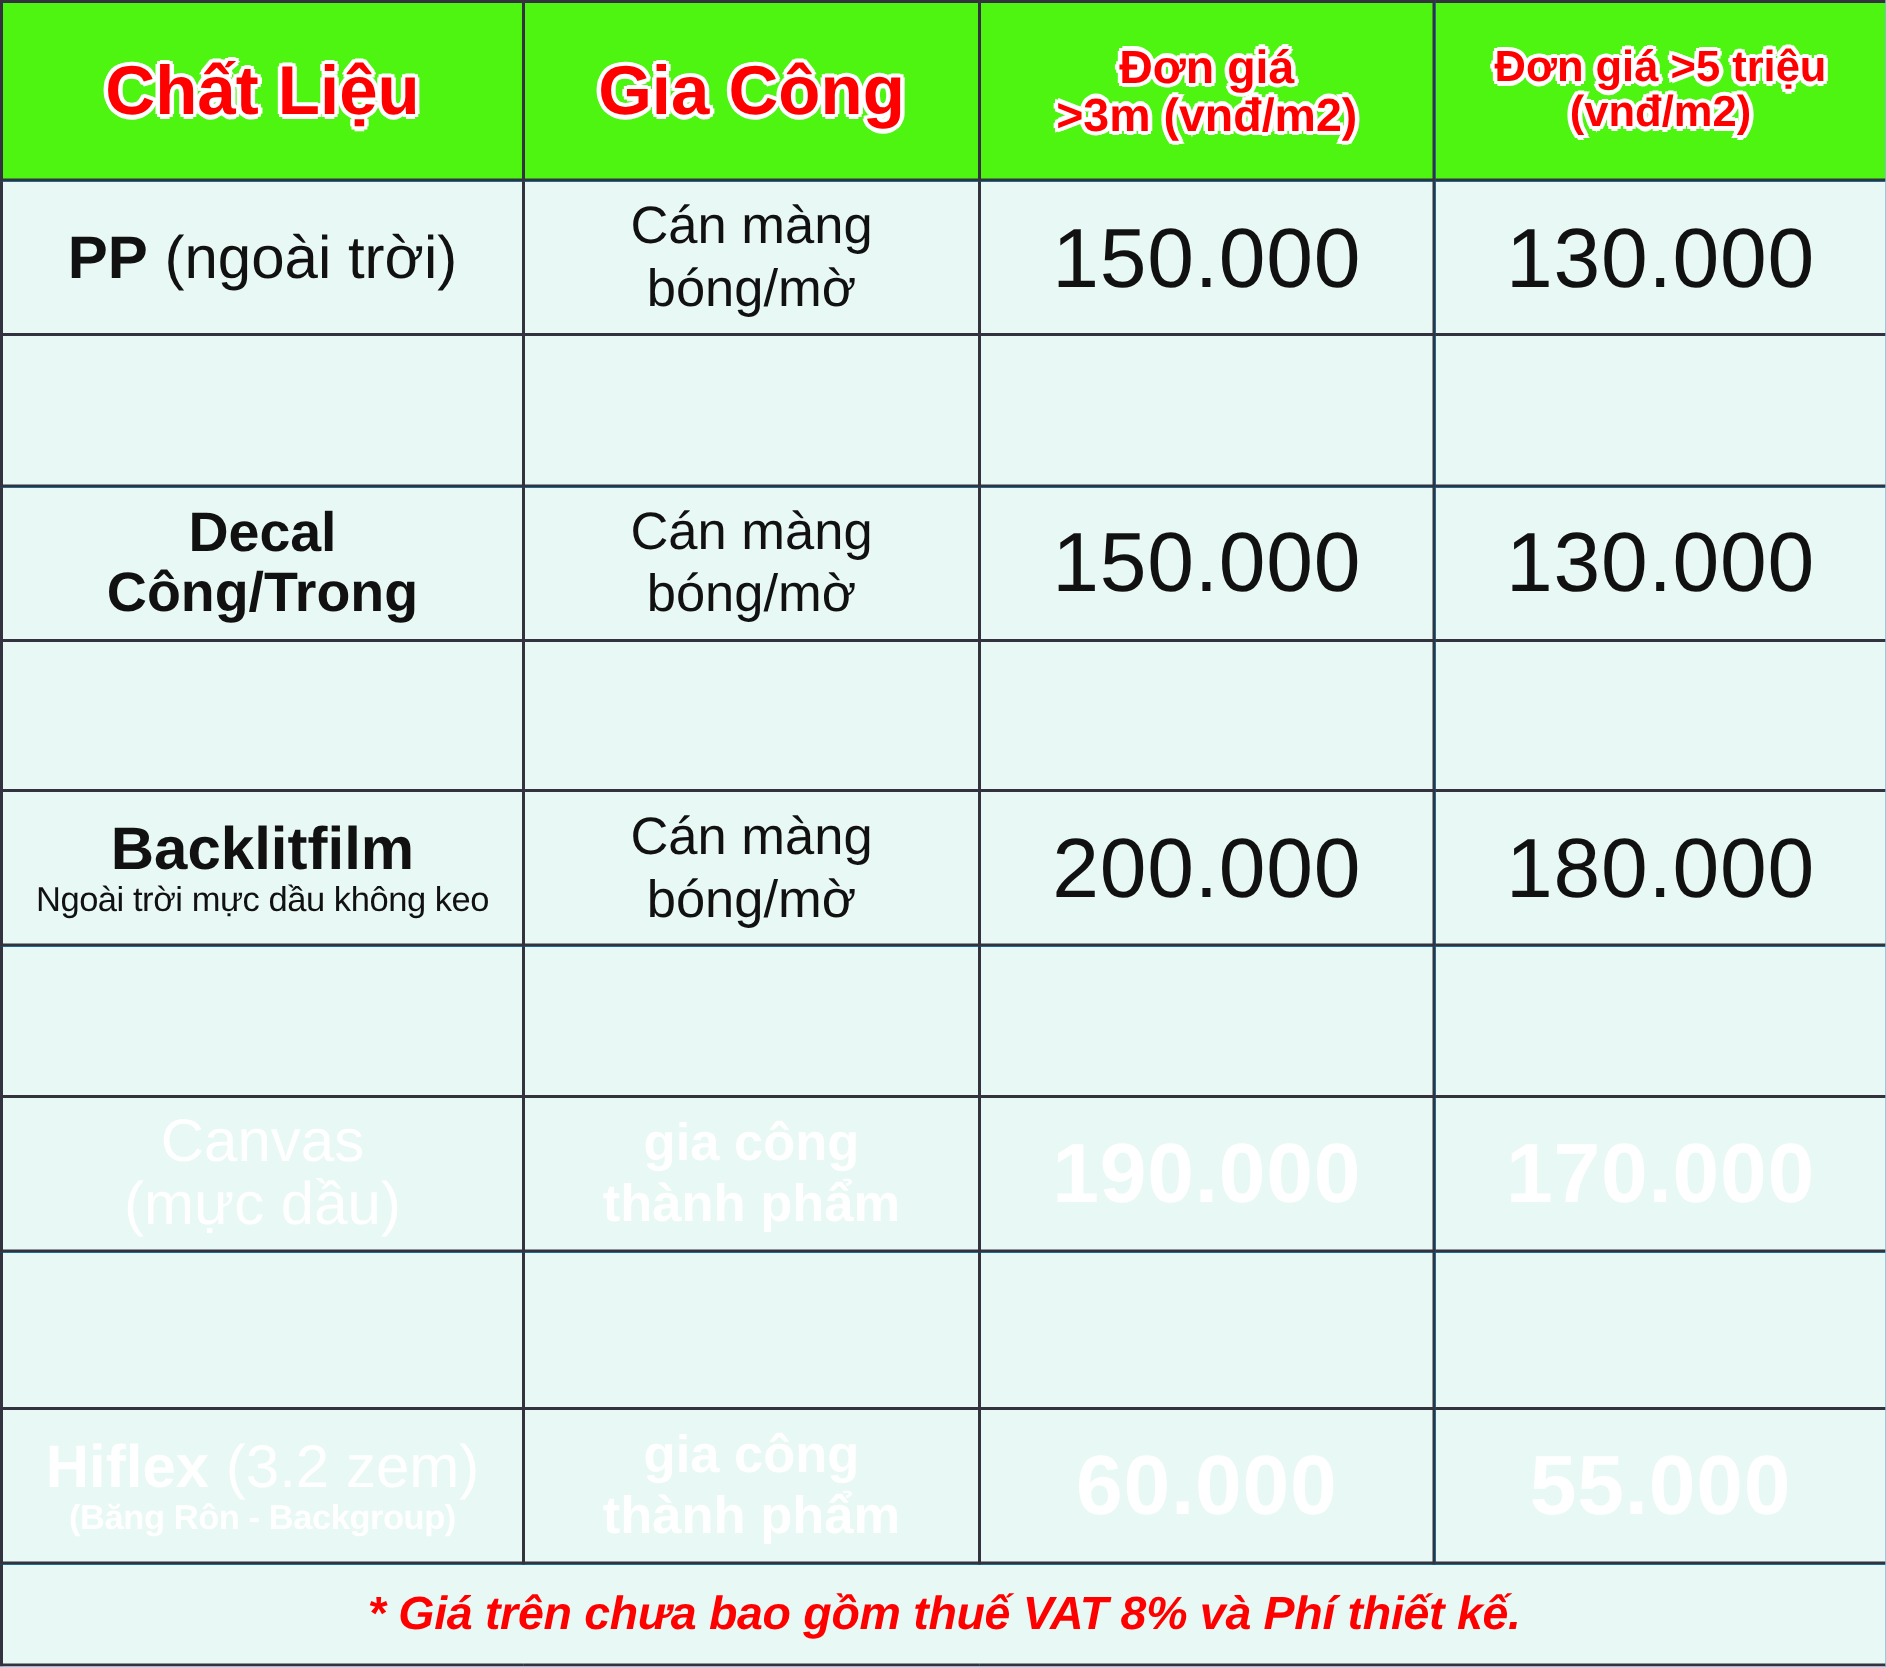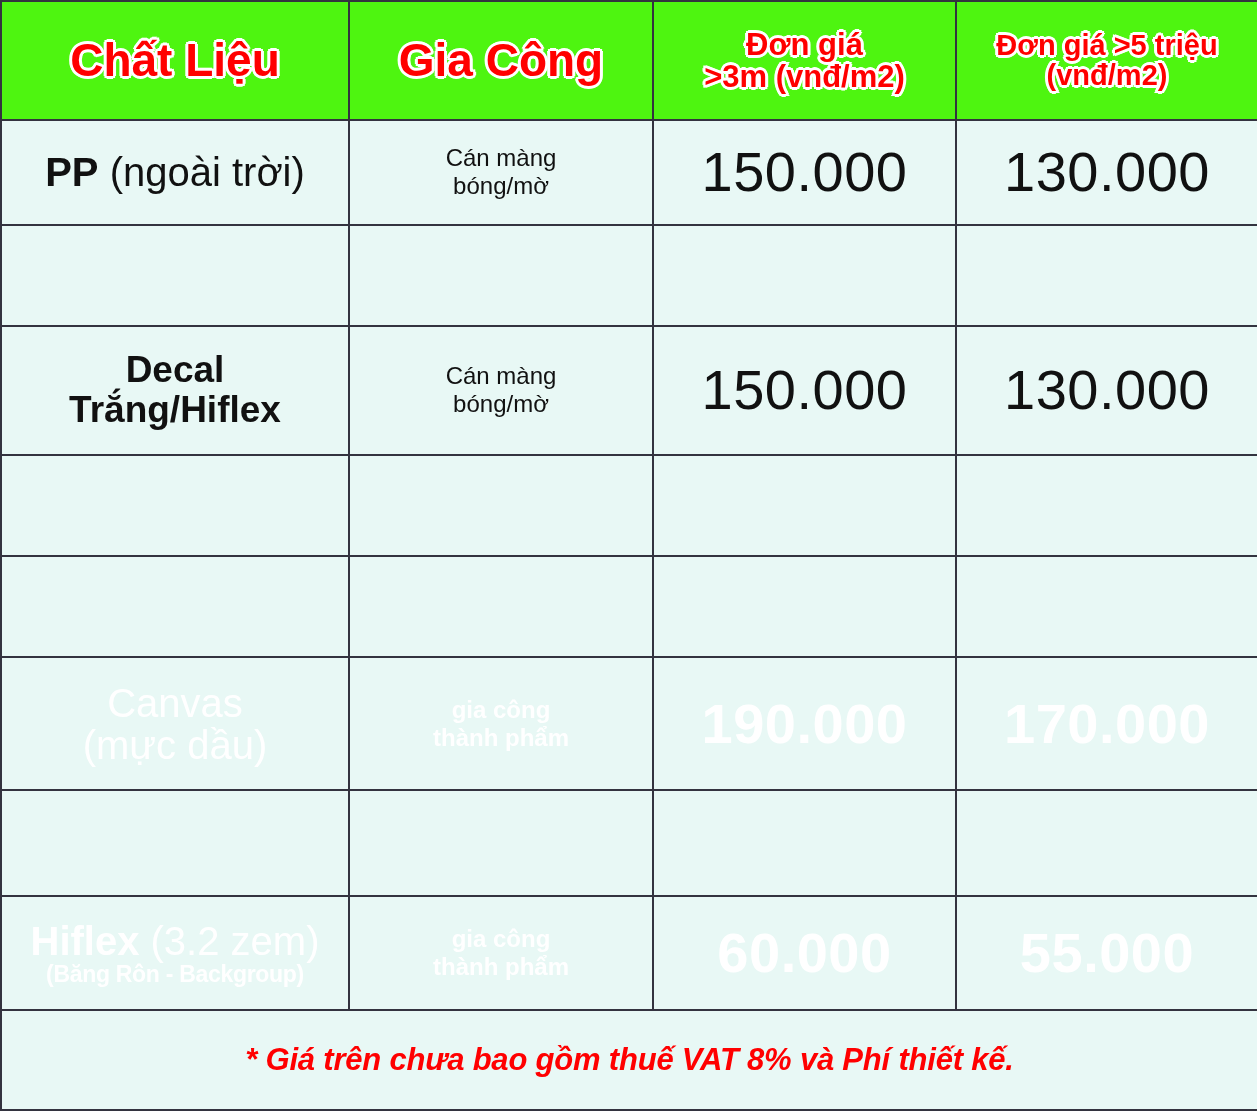--- a/index.html
+++ b/index.html
@@ -19,21 +19,21 @@
     overflow: hidden;
   }
   table.price-table {
     width: 1257px;
     height: 1111px;
     border-collapse: collapse;
     table-layout: fixed;
   }
   table.price-table td {
     border: 2px solid #33333f;
-    padding: 16px 4px;
+    padding: 0 4px;
     text-align: center;
     vertical-align: middle;
     background: #e8f8f5;
     overflow: hidden;
   }
   
   col.c1 { width: 348px; }
   col.c2 { width: 304px; }
   col.c3 { width: 303px; }
   col.c4 { width: 302px; }
@@ -75,21 +75,21 @@
     letter-spacing: -0.3px;
   }
   .mat-sub.b { font-weight: bold; }
   .mat-two {
     font-size: 37px;
     font-weight: bold;
     color: #111111;
     line-height: 1.08;
   }
   .proc {
-    font-size: 24px;
+    font-size: 35px;
     color: #111111;
     line-height: 1.18;
   }
   .proc.b { font-weight: bold; }
   .price {
     font-size: 56px;
     color: #111111;
     line-height: 1.0;
     letter-spacing: 0.5px;
   }
@@ -174,38 +174,54 @@
         </tr>
         <tr style="height: 90px;">
           <td class="sp-purple"></td>
           <td class="sp-purple"></td>
           <td class="sp-purple"></td>
           <td class="sp-purple"></td>
         </tr>
         <tr style="height: 93px; margin-top: 48px;">
           <td class="">
             <div class="mat-two">Decal</div>
-            <div class="mat-two">Trắng/Hiflex</div>
+            <div class="mat-two">Công/Trong</div>
           </td>
           <td class="">
             <div class="proc">Cán màng</div>
             <div class="proc">bóng/mờ</div>
           </td>
           <td class="">
             <div class="price">150.000</div>
           </td>
           <td class="">
             <div class="price">130.000</div>
           </td>
         </tr>
         <tr style="height: 90px;">
           <td class="sp-yellow"></td>
           <td class="sp-yellow"></td>
           <td class="sp-yellow"></td>
           <td class="sp-yellow"></td>
+        </tr>
+        <tr style="height: 93px;">
+          <td class="">
+            <div class="mat-main b"><span>Backlitfilm</span></div>
+            <div class="mat-sub">Ngoài trời mực dầu không keo</div>
+          </td>
+          <td class="">
+            <div class="proc">Cán màng</div>
+            <div class="proc">bóng/mờ</div>
+          </td>
+          <td class="">
+            <div class="price">200.000</div>
+          </td>
+          <td class="">
+            <div class="price">180.000</div>
+          </td>
         </tr>
         <tr style="height: 90px;">
           <td class="sp-blue"></td>
           <td class="sp-blue"></td>
           <td class="sp-blue"></td>
           <td class="sp-blue"></td>
         </tr>
         <tr style="height: 93px;">
           <td class="green-cell">
             <div class="mat-main"><span>Canvas</span></div>

